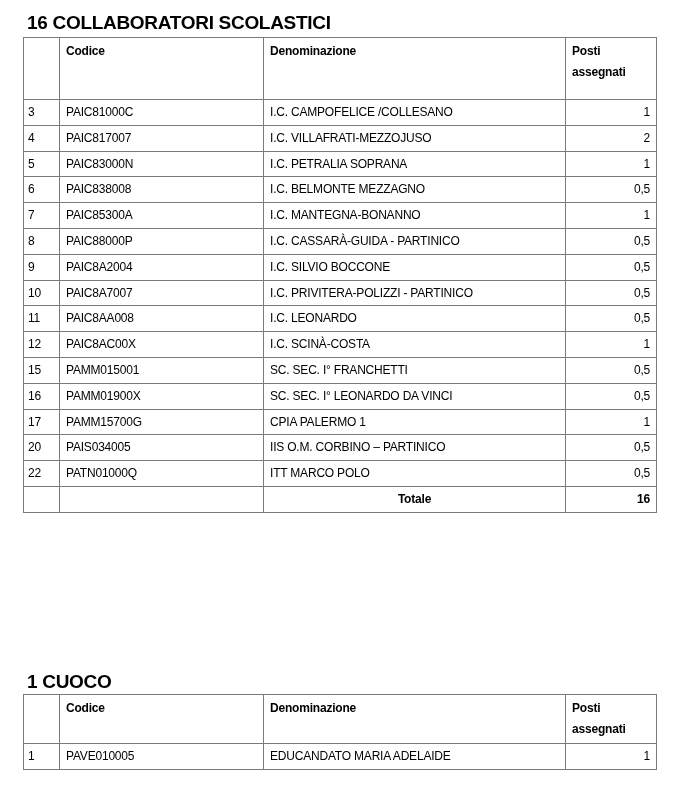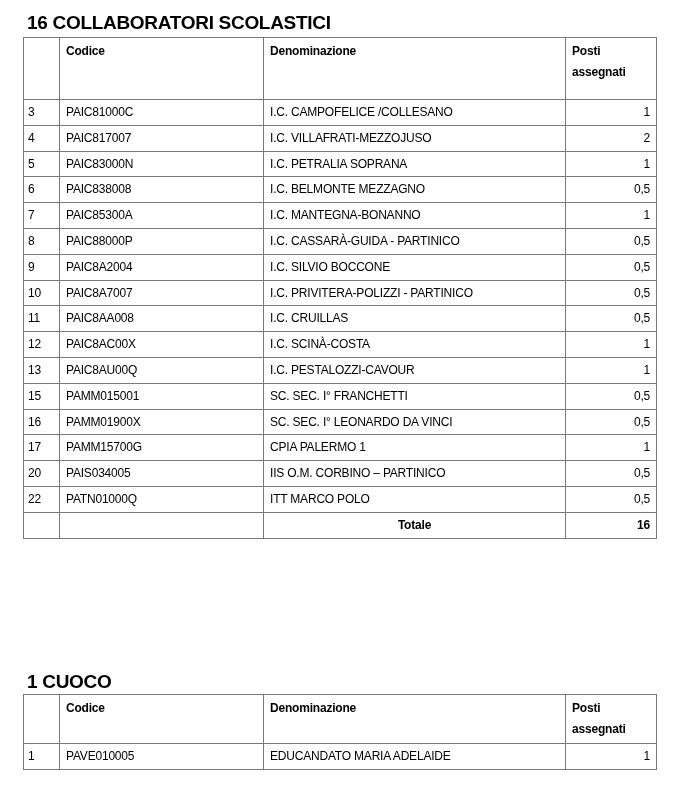--- a/index.html
+++ b/index.html
@@ -107,33 +107,27 @@
       </tr>
       <tr>
         <td class="idx">10</td>
         <td>PAIC8A7007</td>
         <td>I.C. PRIVITERA-POLIZZI - PARTINICO</td>
         <td class="num">0,5</td>
       </tr>
       <tr>
         <td class="idx">11</td>
         <td>PAIC8AA008</td>
-        <td>I.C. CRUILLAS</td>
+        <td>I.C. LEONARDO</td>
         <td class="num">0,5</td>
       </tr>
       <tr>
         <td class="idx">12</td>
         <td>PAIC8AC00X</td>
         <td>I.C. SCINÀ-COSTA</td>
-        <td class="num">1</td>
-      </tr>
-      <tr>
-        <td class="idx">13</td>
-        <td>PAIC8AU00Q</td>
-        <td>I.C. PESTALOZZI-CAVOUR</td>
         <td class="num">1</td>
       </tr>
       <tr>
         <td class="idx">15</td>
         <td>PAMM015001</td>
         <td>SC. SEC. I° FRANCHETTI</td>
         <td class="num">0,5</td>
       </tr>
       <tr>
         <td class="idx">16</td>

